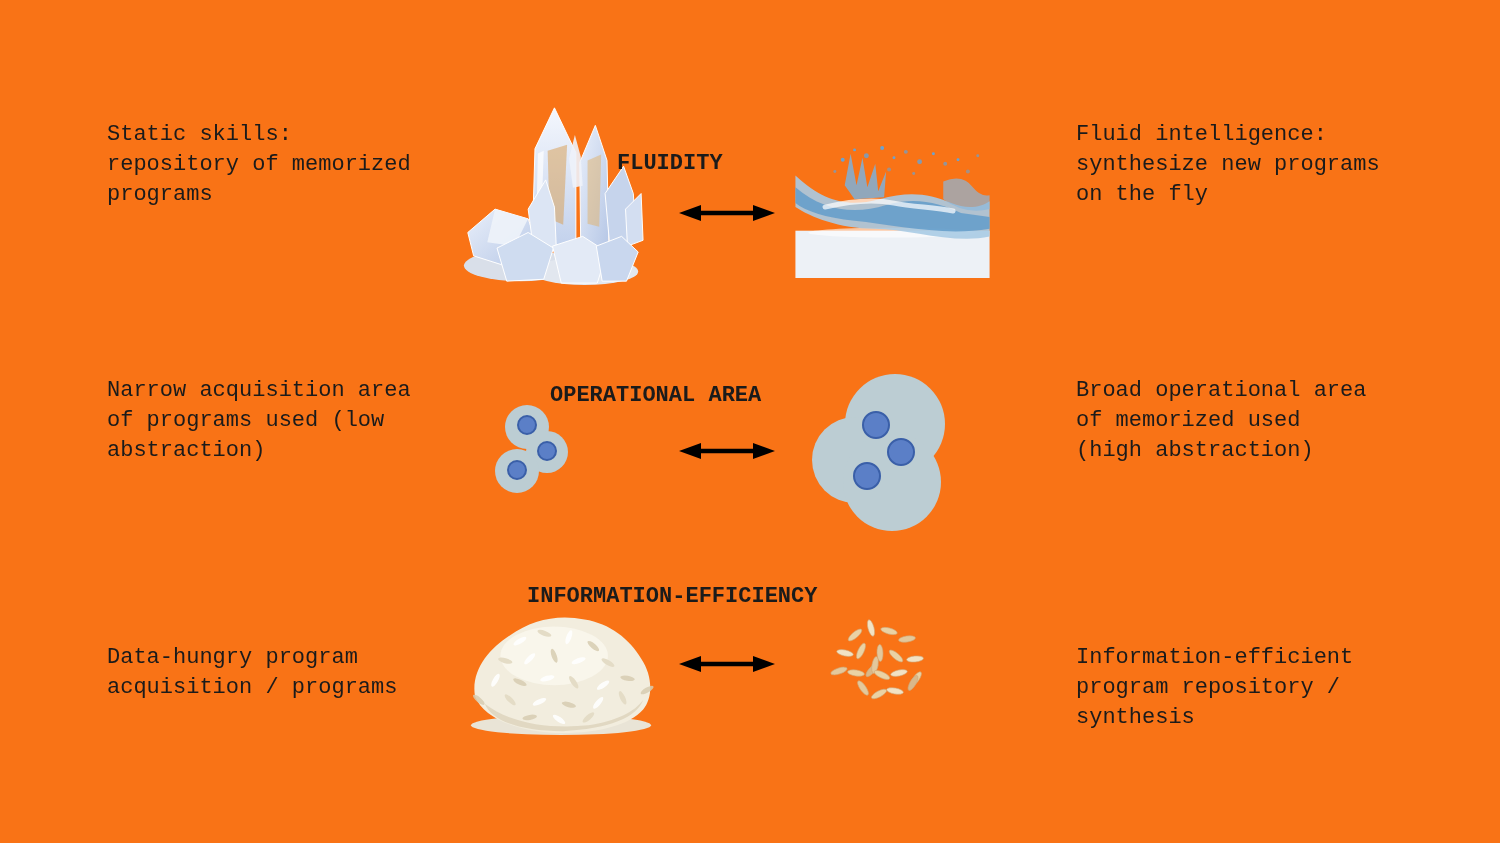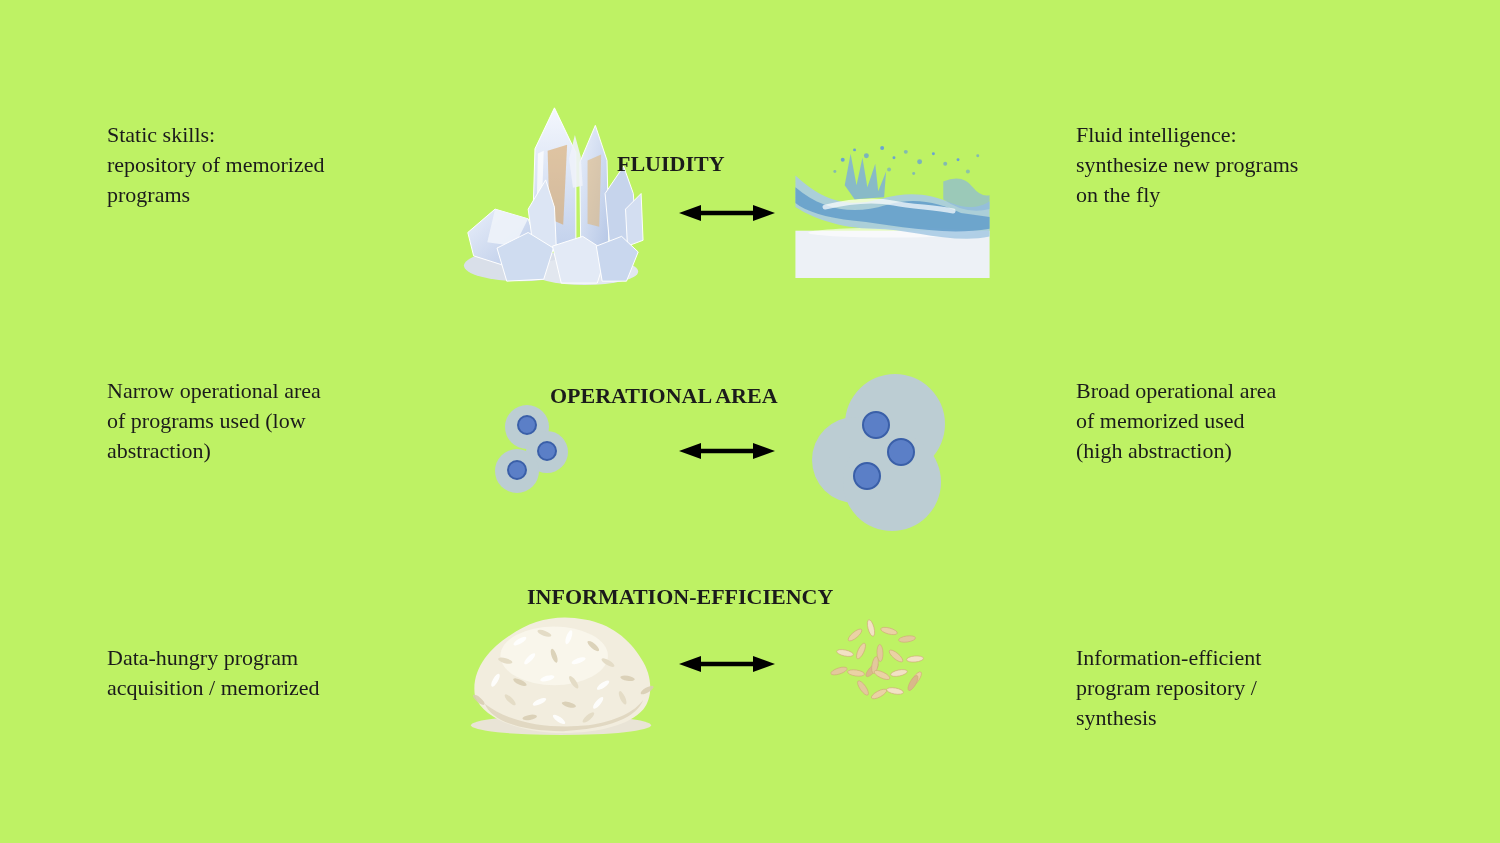--- a/index.html
+++ b/index.html
@@ -6,23 +6,23 @@
     --text-color:#1b1b1b;
     --arrow-color:#000000;
     --blob-fill:#bccdd3;
     --dot-fill:#5b7fc7;
     --dot-stroke:#3a5fa8;
   }
   html,body{margin:0;padding:0;background:#ffffff;}
   .canvas{
     position:relative;
     width:1500px;height:843px;
-    background:#bef264;
+    background:#f97316;
     overflow:hidden;
-    font-family:Liberation Serif, serif;
+    font-family:Liberation Mono, monospace;
     color:var(--text-color);
   }
   .row{position:absolute;left:0;top:0;width:1500px;height:0;}
   .desc{
     position:absolute;
     font-size:22px;line-height:30px;
     white-space:pre-line;
     letter-spacing:0px;
   }
   .axis-label{
@@ -108,21 +108,21 @@
       <circle cx="185" cy="14" r="1.5" fill="#6aa3d2" opacity="0.7"></circle>
     </svg>
 
     <div class="desc" style="left:1076px;top:120px;width:340px">Fluid intelligence:
 synthesize new programs
 on the fly</div>
   </section>
 
   <section class="row">
 
-    <div class="desc" style="left:107px;top:376px;width:340px">Narrow operational area
+    <div class="desc" style="left:107px;top:376px;width:340px">Narrow acquisition area
 of programs used (low
 abstraction)</div>
 
     <svg class="art" style="left:492px;top:400px" width="80" height="95" viewBox="0 0 80 95">
       <circle cx="35" cy="27" r="22" style="fill:var(--blob-fill)"></circle>
       <circle cx="55" cy="52" r="21" style="fill:var(--blob-fill)"></circle>
       <circle cx="25" cy="71" r="22" style="fill:var(--blob-fill)"></circle>
       <circle cx="35" cy="25" r="9" style="fill:var(--dot-fill);stroke:var(--dot-stroke);stroke-width:2"></circle>
       <circle cx="55" cy="51" r="9" style="fill:var(--dot-fill);stroke:var(--dot-stroke);stroke-width:2"></circle>
       <circle cx="25" cy="70" r="9" style="fill:var(--dot-fill);stroke:var(--dot-stroke);stroke-width:2"></circle>
@@ -148,21 +148,21 @@
     <div class="desc" style="left:1076px;top:376px;width:340px">Broad operational area
 of memorized used
 (high abstraction)</div>
   </section>
 
   <section class="row">
 
     <div class="axis-label" style="left:527px;top:584px;width:400px">INFORMATION-EFFICIENCY</div>
 
     <div class="desc" style="left:107px;top:643px;width:340px">Data-hungry program
-acquisition / memorized</div>
+acquisition / programs</div>
 
     <svg class="art" style="left:460px;top:602px" width="203" height="135" viewBox="0 0 205 138">
       <ellipse cx="102" cy="126" rx="92" ry="10" fill="#e9e4d6"></ellipse>
       <path d="M14,96 C10,70 28,48 50,34 C72,18 100,12 126,18 C152,22 172,38 184,58 C196,76 196,98 186,110 C172,126 140,134 104,134 C66,134 24,122 14,96 Z" fill="#f2edde"></path>
       <path d="M24,104 C50,124 90,130 130,126 C158,122 178,112 186,100 C180,118 150,130 104,132 C60,132 32,122 24,104 Z" fill="#dcd2ba" opacity="0.8"></path>
       <ellipse cx="95" cy="55" rx="55" ry="30" fill="#faf7ee" opacity="0.8"></ellipse>
       <g fill="#ffffff" opacity="0.9">
         <ellipse cx="60" cy="40" rx="7.5" ry="2.6" transform="rotate(-30 60 40)"></ellipse>
         <ellipse cx="110" cy="36" rx="7.5" ry="2.6" transform="rotate(-70 110 36)"></ellipse>
         <ellipse cx="70" cy="58" rx="7.5" ry="2.6" transform="rotate(-45 70 58)"></ellipse>

